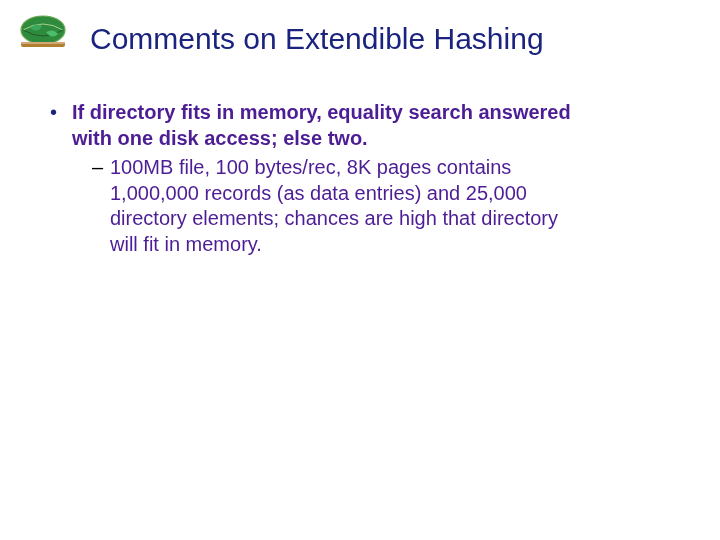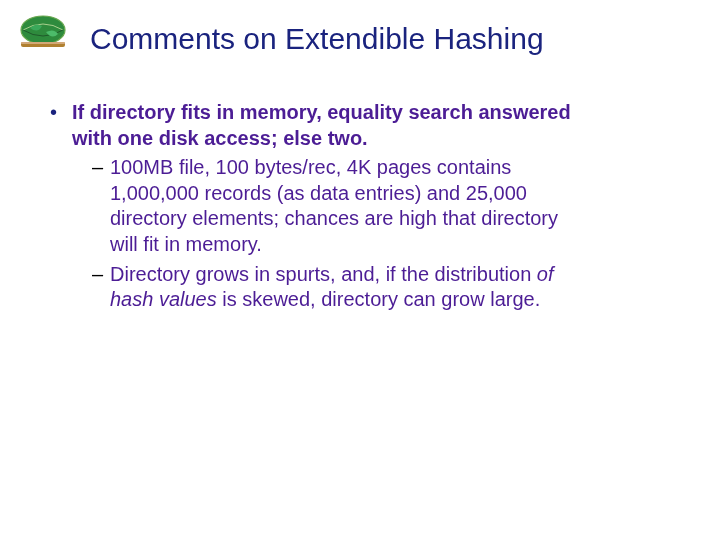--- a/index.html
+++ b/index.html
@@ -102,22 +102,19 @@
     </svg>
   </div>
 
   <div class="title">Comments on Extendible Hashing</div>
 
   <div class="body">
     <ul class="top">
       <li>
         <span class="bold">If directory fits in memory, equality search answered with one disk access; else two.</span>
         <ul class="sub">
-          <li>100MB file, 100 bytes/rec, 4K pages contains 1,000,000 records (as data entries) and 25,000 directory elements; chances are high that directory will fit in memory.</li>
-          <li>
-            <span>Directory grows in spurts, and, if the distribution </span><span class="ital">of hash values</span><span> is skewed, directory can grow large.</span>
-          </li>
+          <li>100MB file, 100 bytes/rec, 8K pages contains 1,000,000 records (as data entries) and 25,000 directory elements; chances are high that directory will fit in memory.</li>
         </ul>
       </li>
     </ul>
   </div>
 
 </div>
 
 </body></html>

